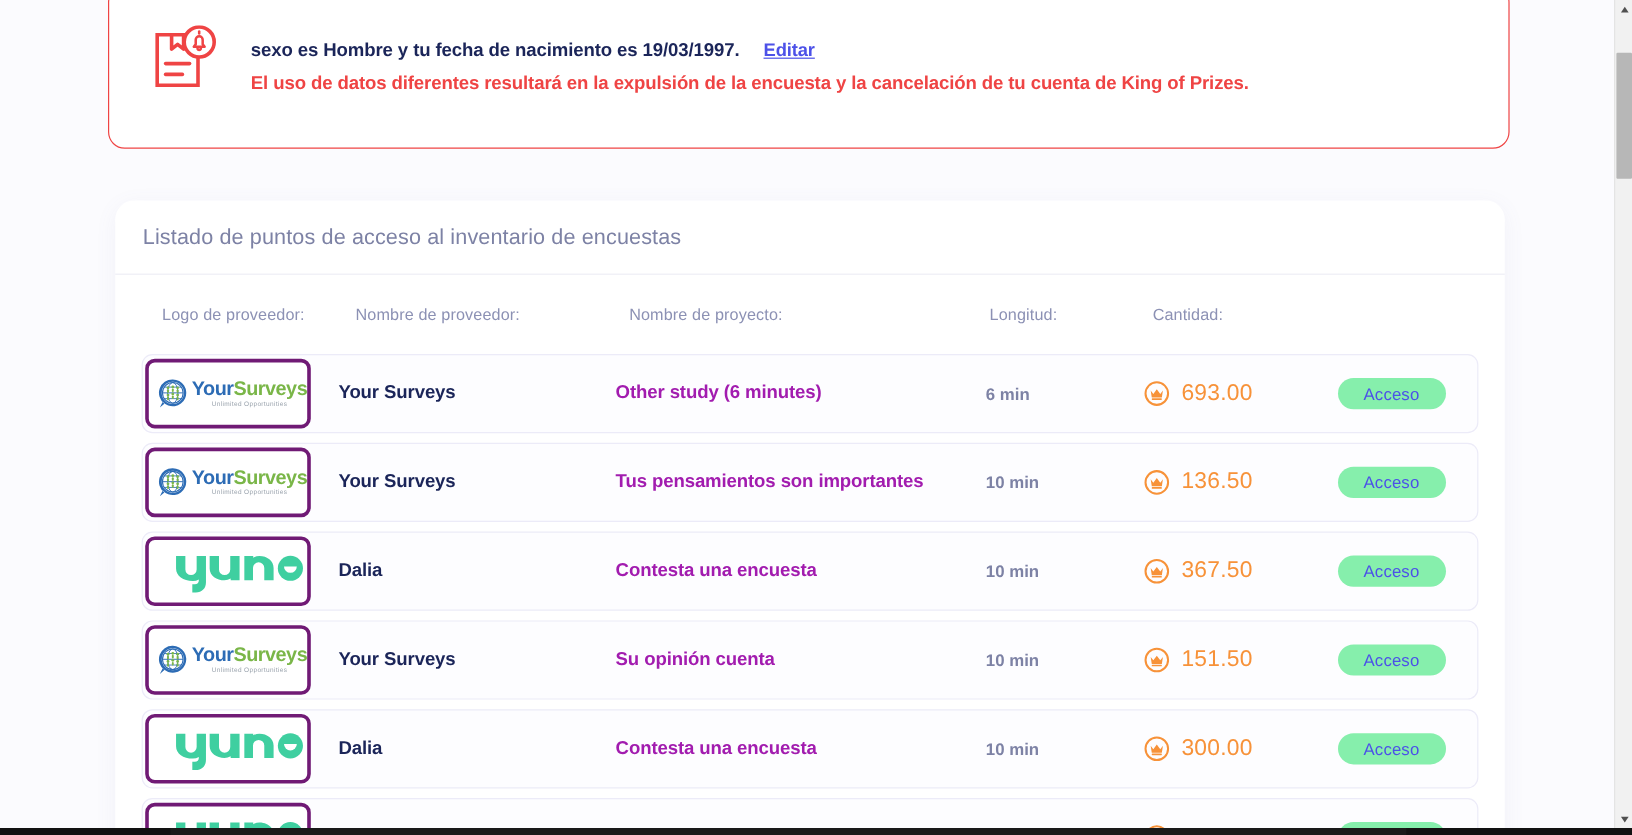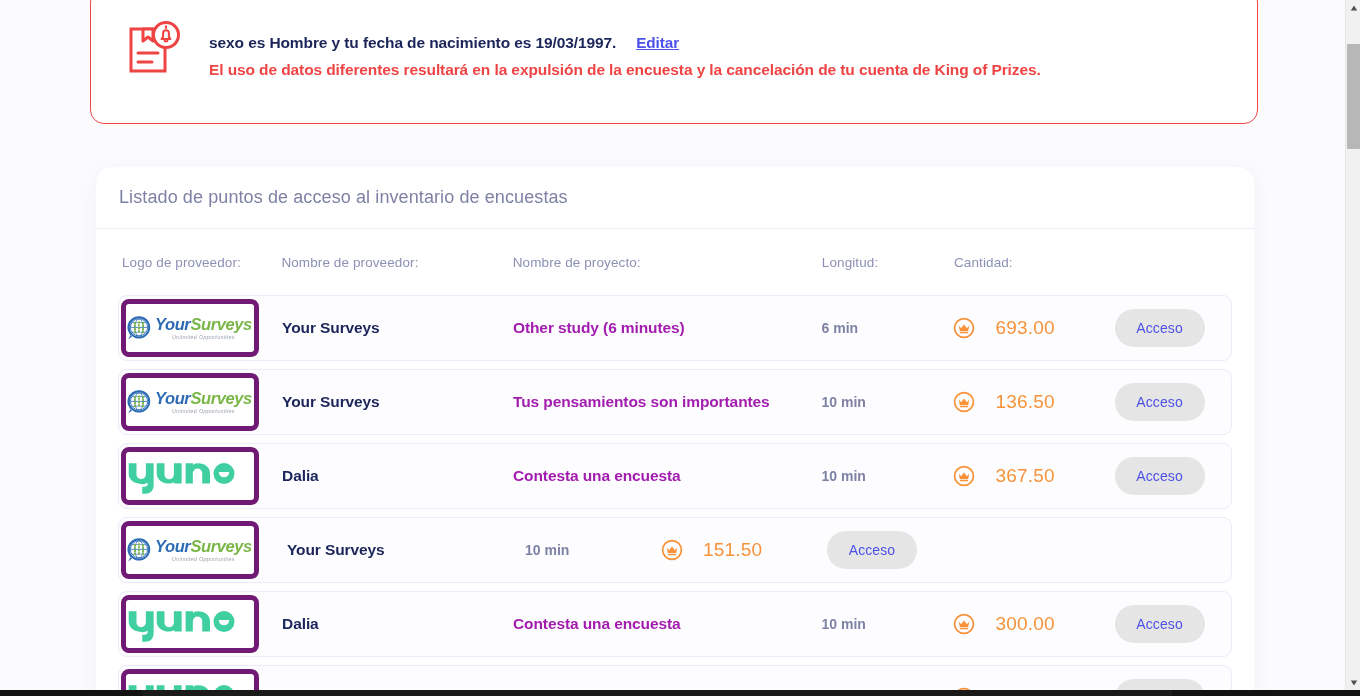--- a/index.html
+++ b/index.html
@@ -123,20 +123,21 @@
     display: flex;
     align-items: center;
     height: 66px;
   }
 
   .thead div {
     font-size: 13.5px;
     color: #8c91b4;
     font-weight: 400;
     letter-spacing: 0.1px;
+    margin-left: 13px;
   }
 
   .col-logo   { width: 168px; padding-left: 4px; }
   .col-prov   { width: 238px; }
   .col-proj   { width: 318px; }
   .col-len    { width: 136px; }
   .col-amt    { width: 166px; }
   .col-act    { width: 120px; }
 
   .trow {
@@ -155,26 +156,25 @@
     display: flex;
     align-items: center;
     padding-left: 2px;
   }
 
   .logo-box {
     width: 138px;
     height: 58px;
     background: #ffffff;
     border-radius: 8px;
-    border: 5px solid #701a75;
+    border: 3px solid #701a75;
     display: flex;
     align-items: center;
-    justify-content: flex-start;
+    justify-content: flex-end;
     overflow: hidden;
-    font-style: italic;
   }
 
   .cell-prov {
     width: 238px;
     font-size: 15.5px;
     font-weight: 700;
     color: #1b2559;
     letter-spacing: -0.1px;
   }
 
@@ -190,21 +190,21 @@
     width: 136px;
     font-size: 14px;
     font-weight: 700;
     color: #7d82a5;
   }
 
   .cell-amt {
     width: 166px;
     display: flex;
     align-items: center;
-    gap: 20px;
+    gap: 9px;
   }
 
   .coin {
     width: 22px;
     height: 22px;
     flex: 0 0 auto;
   }
 
   .amt-val {
     font-size: 19px;
@@ -213,25 +213,25 @@
     letter-spacing: 0.2px;
   }
 
   .cell-act {
     width: 120px;
     display: flex;
     align-items: center;
   }
 
   .btn-acceso {
-    background: #e5e5e5;
+    background: #86efac;
     color: #4c51e8;
     border: none;
     border-radius: 19px;
-    height: 38px;
+    height: 26px;
     width: 90px;
     font-size: 14px;
     font-family: "Liberation Sans", sans-serif;
     letter-spacing: 0.1px;
     cursor: pointer;
   }
 
   
   .ys-logo {
     display: flex;
@@ -501,20 +501,21 @@
                         </g>
                       </svg></span>
                     <span class="ys-words">
                       <span class="ys-main"><span class="ys-your">Your</span><span class="ys-surveys">Surveys</span></span>
                       <span class="ys-tag">Unlimited Opportunities</span>
                     </span>
                   </div>
                 </div>
               </div>
               <div class="cell-prov">Your Surveys</div>
+              <div class="cell-proj">Su opinión cuenta</div>
               <div class="cell-len">10 min</div>
               <div class="cell-amt">
                 <span class="coin"><svg viewBox="0 0 22 22" width="22" height="22">
                     <circle cx="11" cy="11" r="9.4" fill="none" stroke="#f79239" stroke-width="1.7"></circle>
                     <path d="M5.9 8.4 L8.1 11.3 L11 7.4 L13.9 11.3 L16.1 8.4 L15.2 14.3 H6.8 Z" fill="#f79239"></path>
                     <rect x="6.8" y="14.9" width="8.4" height="1.4" rx="0.5" fill="#f79239"></rect>
                   </svg></span>
                 <span class="amt-val">151.50</span>
               </div>
               <div class="cell-act">

